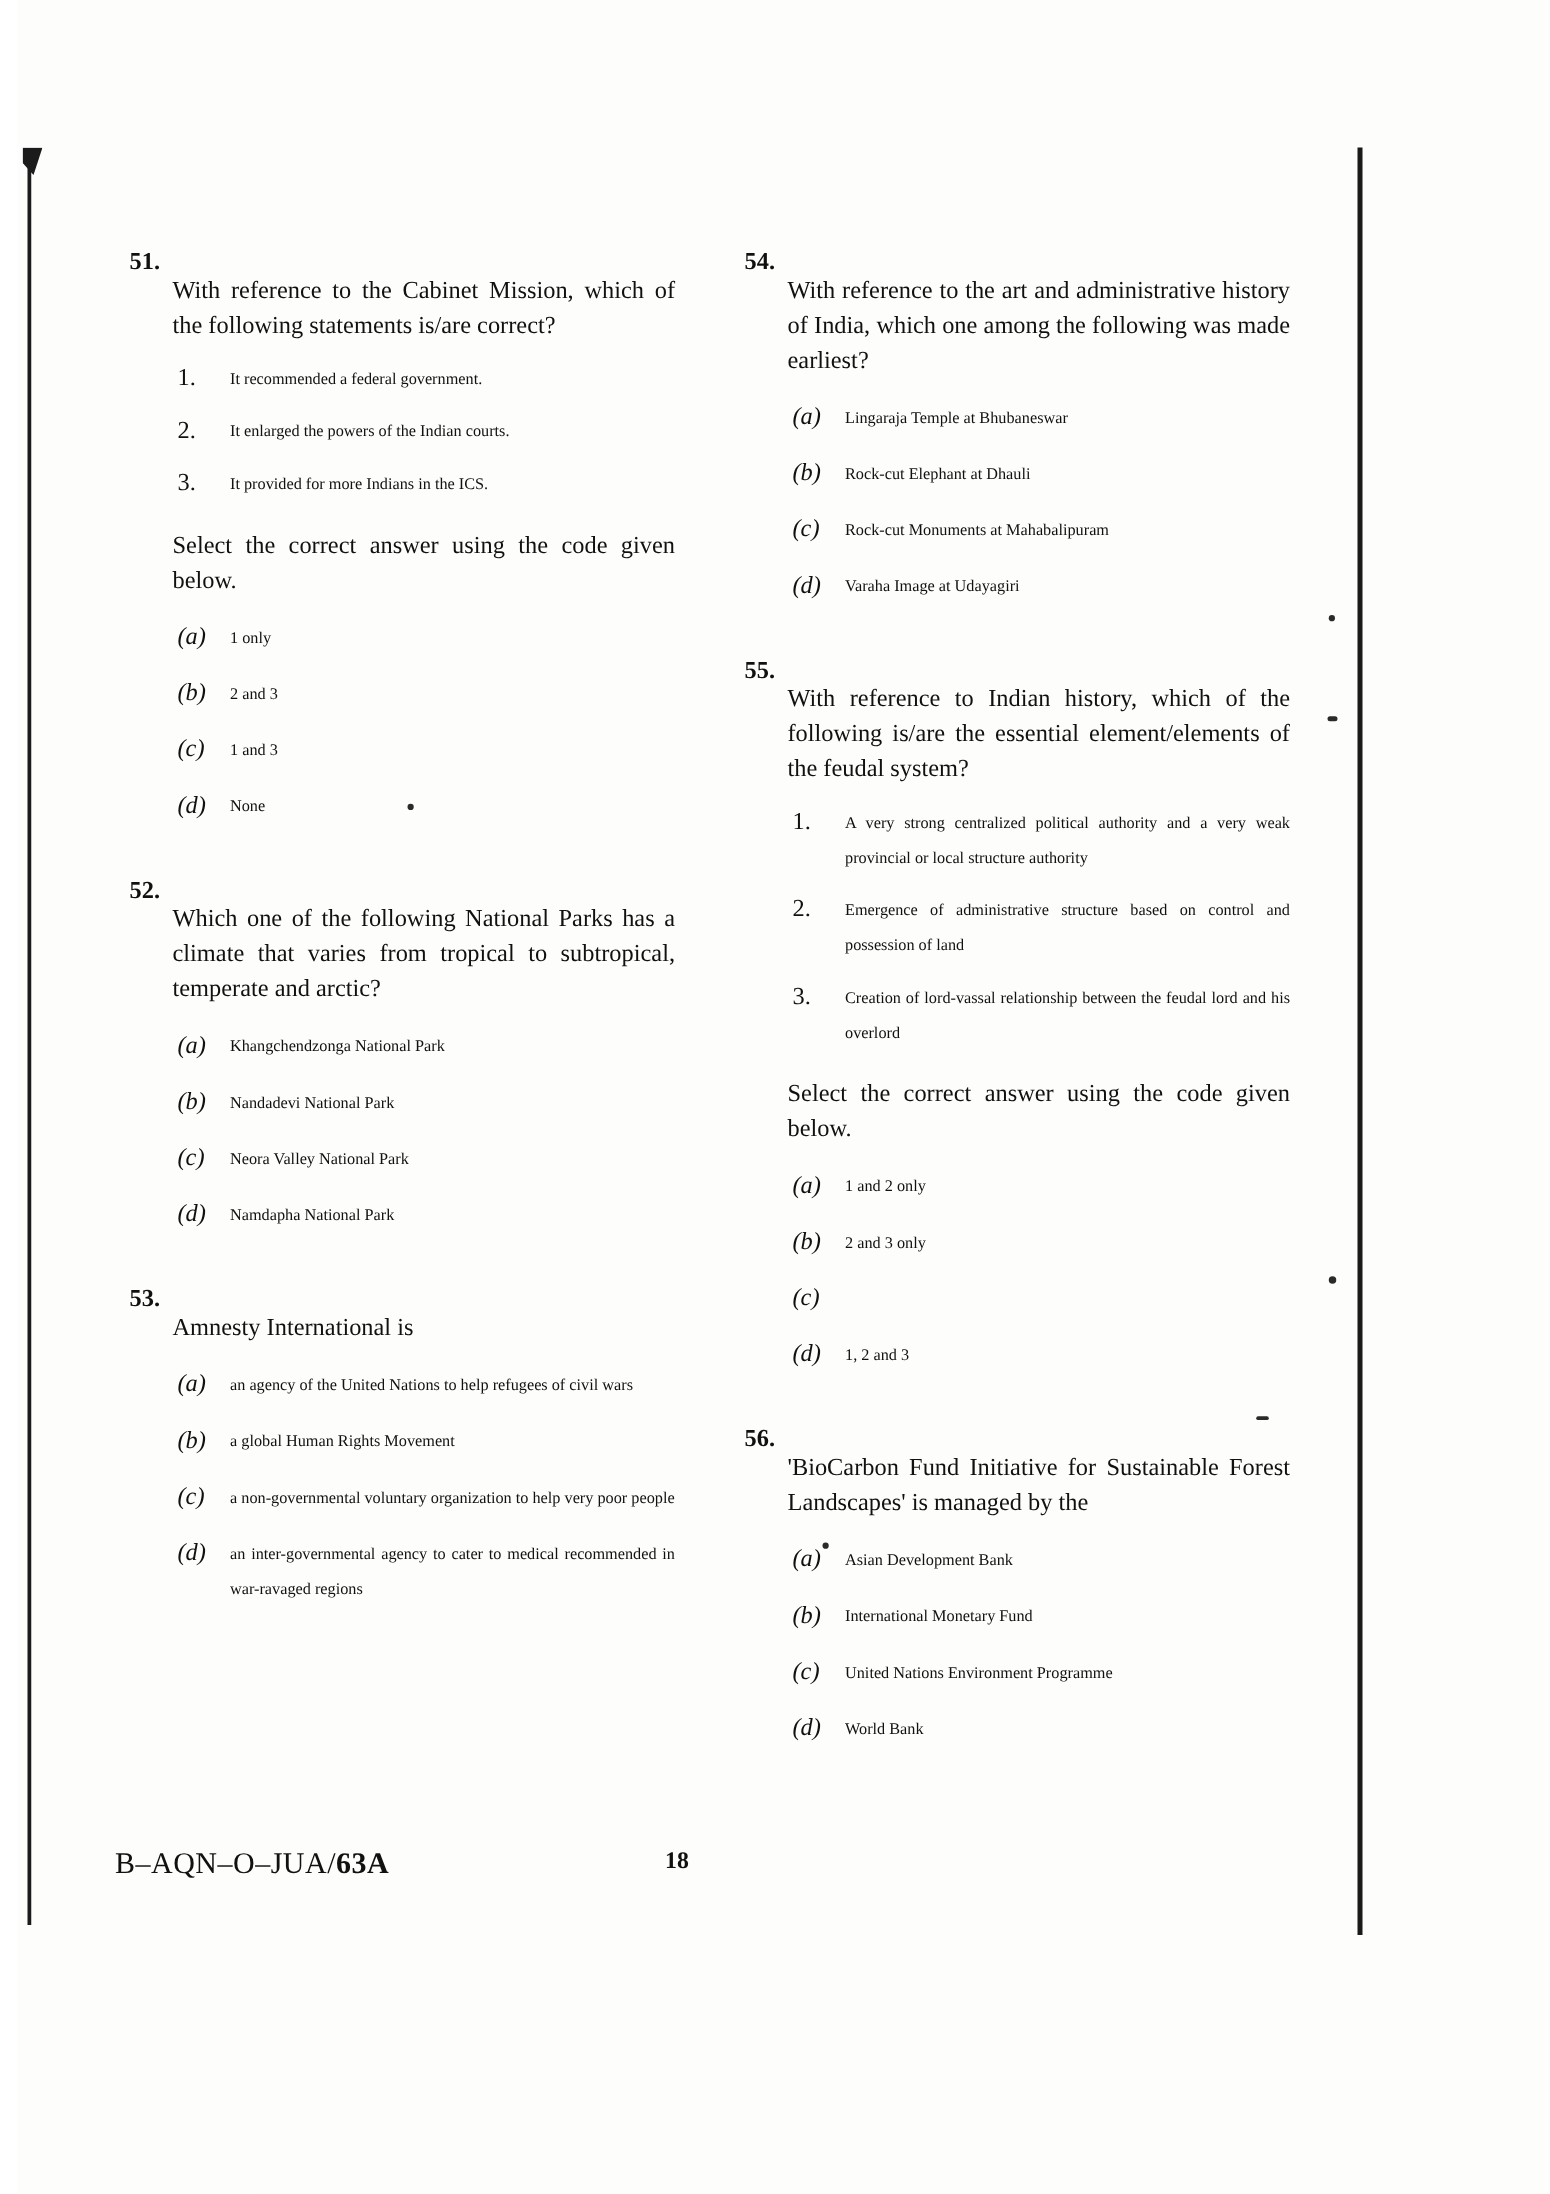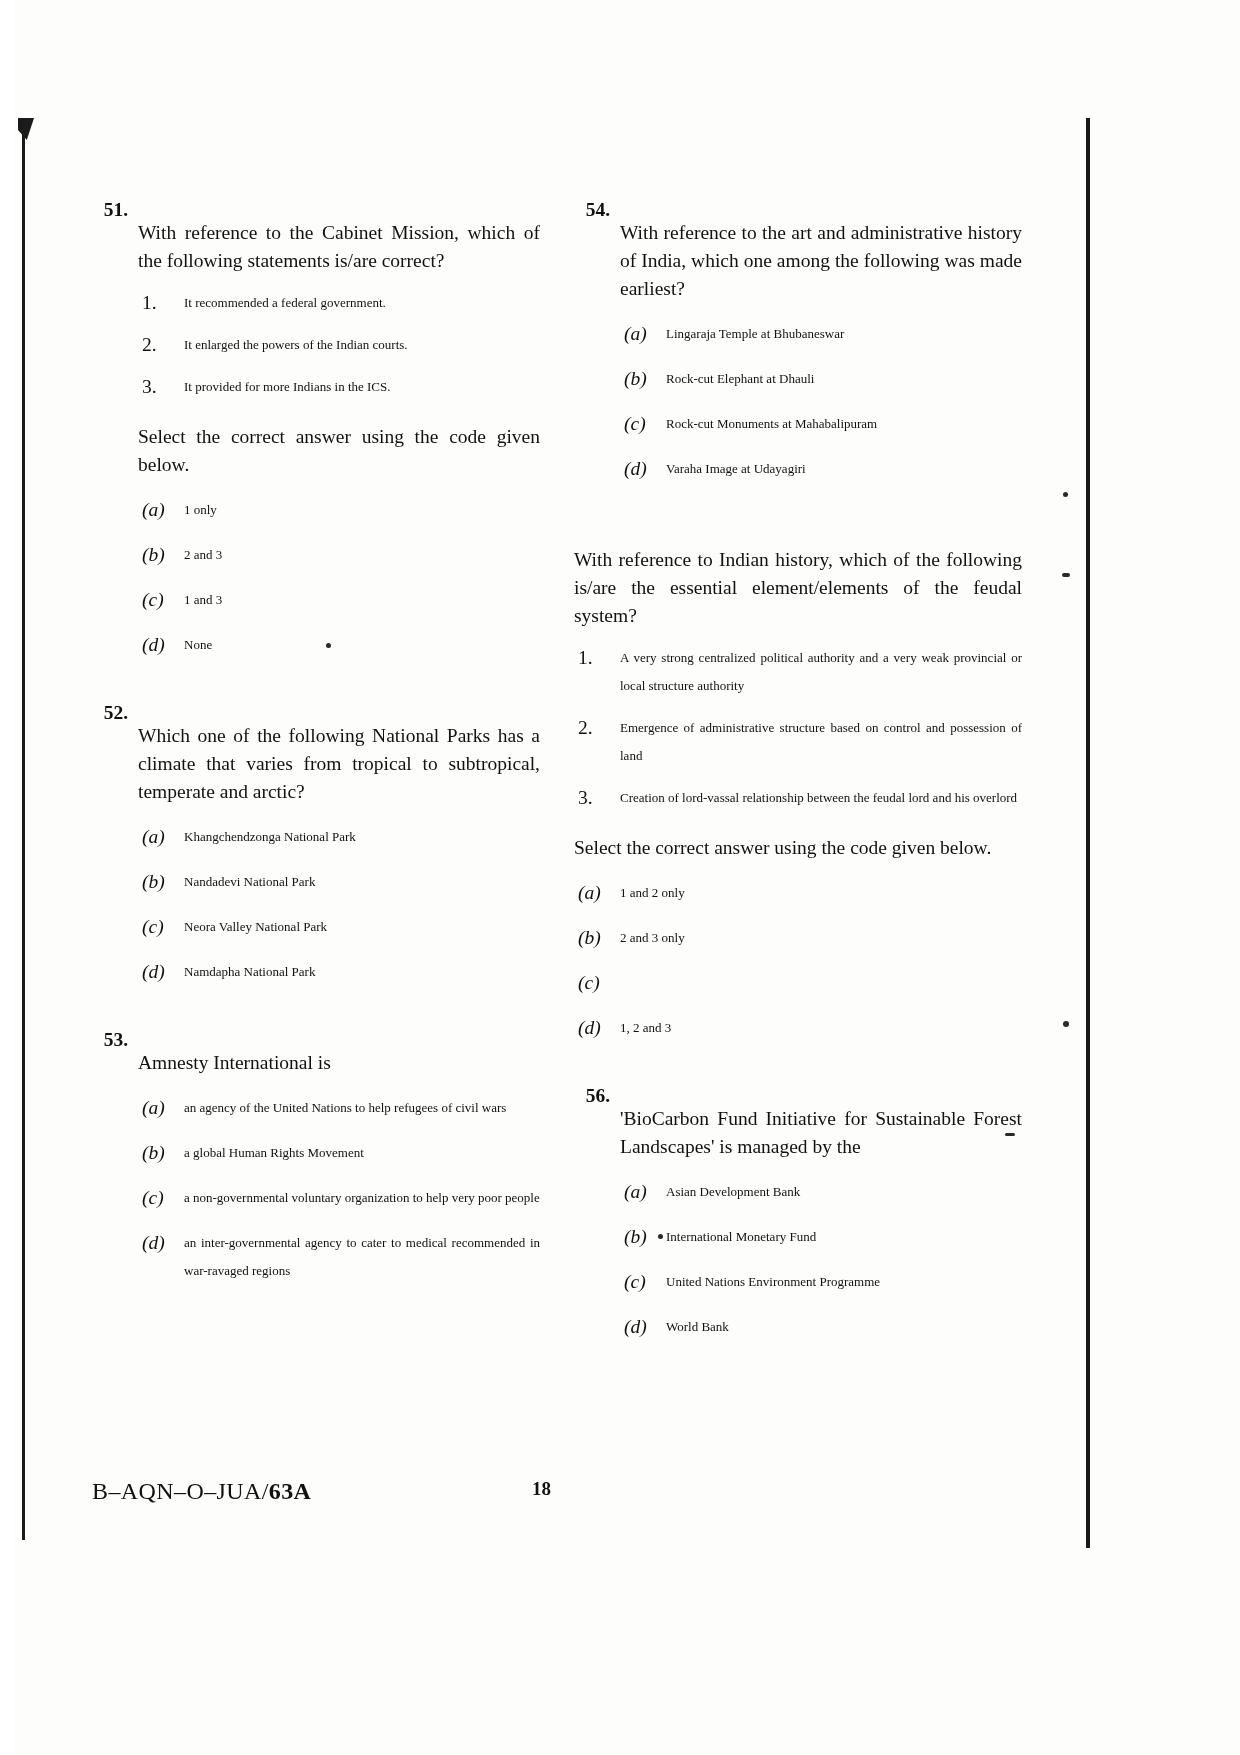--- a/index.html
+++ b/index.html
@@ -51,21 +51,21 @@
   }
 
   .content {
     position: absolute;
     left: 92px;
     top: 196px;
     width: 940px;
   }
   .columns {
     display: flex;
-    gap: 34px;
+    gap: 44px;
   }
   .col {
     width: 448px;
   }
 
   .q {
     display: flex;
     margin-bottom: 26px;
   }
   .q-num {
@@ -285,20 +285,21 @@
               </li>
               <li class="opt">
                 <span class="opt-marker">(d)</span>
                 <span class="opt-text">Varaha Image at Udayagiri</span>
               </li>
             </ul>
           </div>
         </div>
 
         <div class="q gap-after">
+          <div class="q-num">55.</div>
           <div class="q-body">
             <p class="q-stem">With reference to Indian history, which of the following is/are the essential element/elements of the feudal system?</p>
             <ul class="stmt-list">
               <li class="stmt">
                 <span class="stmt-marker">1.</span>
                 <span class="stmt-text">A very strong centralized political authority and a very weak provincial or local structure authority</span>
               </li>
               <li class="stmt">
                 <span class="stmt-marker">2.</span>
                 <span class="stmt-text">Emergence of administrative structure based on control and possession of land</span>

